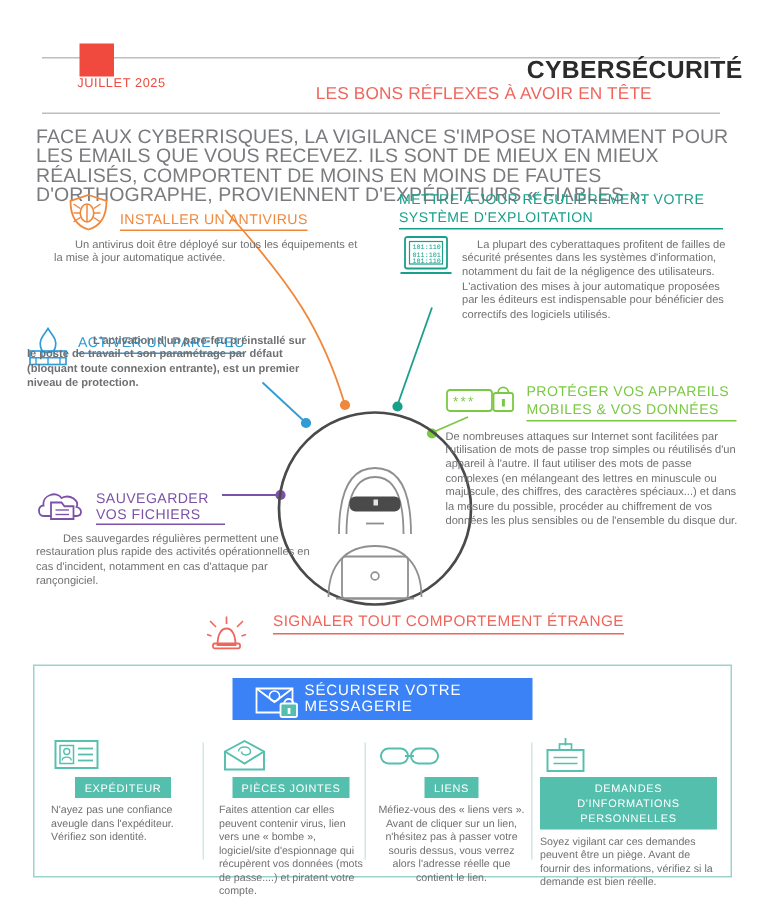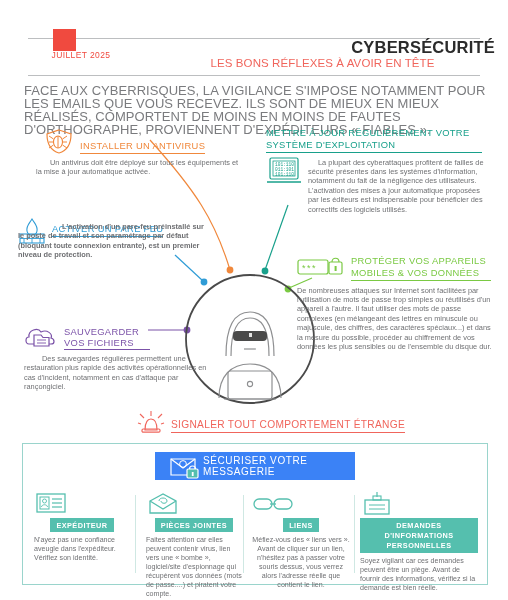--- a/index.html
+++ b/index.html
@@ -31,21 +31,21 @@
   .c-green{color:#7ac943;} .c-purple{color:#7b52a8;} .c-red{color:#f0655c;}
 
   
   .panel{position:absolute;left:22px;top:443px;width:464px;height:140px;
          border:1px solid #9ad4cc;background:#fff;}
   .panel-hd{position:absolute;left:155px;top:452px;width:200px;height:28px;
             background:#3b82f6;display:flex;align-items:center;}
   .panel-hd .lbl{color:#fff;font-size:10px;letter-spacing:.6px;margin-left:48px;}
   .col{position:absolute;top:492px;font-size:7.1px;line-height:9px;color:#6f7073;}
   .col .tag{display:inline-block;background:#55bfae;color:#fff;font-size:7.3px;
-            font-weight:bold;letter-spacing:.45px;padding:2.5px 6px;margin-bottom:4px;}
+            font-weight:normal;letter-spacing:.45px;padding:2.5px 6px;margin-bottom:4px;}
   .col .tagwrap{text-align:center;}
   .col .ci{text-align:center;height:26px;}
   .vdiv{position:absolute;top:495px;width:1px;height:78px;background:#cfe8e3;}
 
   svg{display:block;overflow:visible;}
   .lines{position:absolute;left:0;top:0;width:508px;height:600px;pointer-events:none;}
 </style>
 </head>
 <body>
 
@@ -169,21 +169,21 @@
         <path d="M5,22 C1,22 1,15 5,15 C4,8 14,5 17,10 C23,7 29,12 27,16 C31,17 31,22 27,22 Z" fill="none" stroke="#7b52a8" stroke-width="1.2"></path>
         <path d="M10,13 L17,13 L19,15.5 L25,15.5 L25,24 L10,24 Z" fill="#fff" stroke="#7b52a8" stroke-width="1.2"></path>
         <line x1="13" y1="18" x2="22" y2="18" stroke="#7b52a8" stroke-width=".9"></line>
         <line x1="13" y1="21" x2="22" y2="21" stroke="#7b52a8" stroke-width=".9"></line>
       </svg>
       <div class="ttl" style="width:86px;line-height:11px;">SAUVEGARDER VOS FICHIERS</div>
     </div>
     <div class="bdy" style="width:185px;margin-top:4px;text-indent:18px;">Des sauvegardes régulières permettent une restauration plus rapide des activités opérationnelles en cas d'incident, notamment en cas d'attaque par rançongiciel.</div>
   </div>
 
-  <div style="position:absolute;left:138px;top:409px;display:flex;align-items:flex-end;gap:7px;">
+  <div style="position:absolute;left:138px;top:409px;display:flex;align-items:flex-start;gap:18px;">
     <svg width="26" height="24">
       <path d="M7,21 C7,13 10,10 13,10 C16,10 19,13 19,21 Z" fill="none" stroke="#f0655c" stroke-width="1.2"></path>
       <rect x="4" y="20" width="18" height="3.2" rx="1.2" fill="none" stroke="#f0655c" stroke-width="1.2"></rect>
       <line x1="13" y1="7" x2="13" y2="2" stroke="#f0655c" stroke-width="1.1"></line>
       <line x1="6" y1="9" x2="2" y2="5" stroke="#f0655c" stroke-width="1.1"></line>
       <line x1="20" y1="9" x2="24" y2="5" stroke="#f0655c" stroke-width="1.1"></line>
       <line x1="3" y1="15" x2="0" y2="14" stroke="#f0655c" stroke-width="1.1"></line>
       <line x1="23" y1="15" x2="26" y2="14" stroke="#f0655c" stroke-width="1.1"></line>
     </svg>
     <div class="c-red" style="font-size:10.2px;letter-spacing:.3px;border-bottom:1px solid #f0655c;padding-bottom:2px;">SIGNALER TOUT COMPORTEMENT ÉTRANGE</div>

